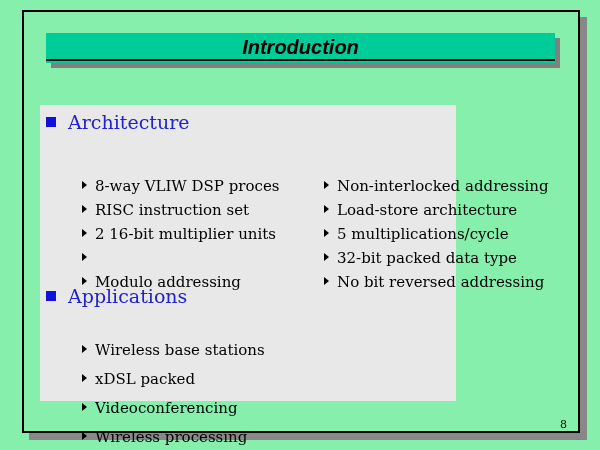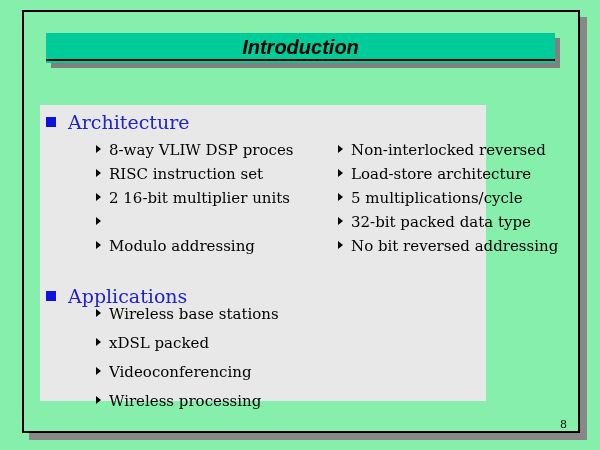--- a/index.html
+++ b/index.html
@@ -6,27 +6,27 @@
   .slide{position:relative;width:600px;height:450px;background:#86efac;overflow:hidden;
          font-family:"DejaVu Serif", serif;color:#000;}
   .slide-border{position:absolute;left:22px;top:10px;width:554px;height:419px;
                 border:2px solid #000;box-shadow:7px 7px 0 0 #888888;background:transparent;}
   .title-bar{position:absolute;left:46px;top:33px;width:509px;height:30px;
              background:#00CC99;box-shadow:5px 5px 0 0 #808080;}
   .title-underline{position:absolute;left:0;right:0;bottom:2px;height:2px;background:#000;}
   .title-text{position:absolute;left:0;right:0;top:1px;text-align:center;
               font-family:"Liberation Sans", sans-serif;font-style:italic;font-weight:bold;
               font-size:20px;line-height:26px;color:#000;}
-  .content-box{position:absolute;left:40px;top:105px;width:416px;height:296px;background:#E8E8E8;padding-left:30px;}
+  .content-box{position:absolute;left:40px;top:105px;width:416px;height:296px;background:#E8E8E8;}
   .section-heading-row{position:absolute;left:6px;display:flex;align-items:flex-start;}
   .sq-bullet{width:10px;height:10px;background:#1111DD;margin:6px 12px 0 0;flex:none;}
   .section-heading{font-size:19px;line-height:22px;color:#2222CC;}
   .row-arch{top:6px;}
   .row-apps{top:168px;margin-top:12px;}
-  .cols{position:absolute;left:56px;display:flex;}
+  .cols{position:absolute;left:42px;display:flex;margin-top:36px;}
   .cols-arch{top:33px;}
   .cols-apps{top:197px;flex-direction:column;}
   .col{width:242px;flex:none;}
   .col.col-right{width:225px;}
   ul.blist{list-style:none;margin:0;padding:0;}
   ul.blist li{display:flex;align-items:flex-start;font-size:15px;overflow:hidden;}
   .cols-arch li{line-height:24px;height:24px;}
   .cols-apps li{line-height:24px;height:29px;}
   .tri{width:0;height:0;border-left:5px solid #000;border-top:4px solid transparent;
        border-bottom:4px solid transparent;margin:7px 8px 0 0;flex:none;}
@@ -70,21 +70,21 @@
           <span class="tri"></span>
         </li>
         <li>
           <span class="tri"></span>
           <span class="li-text">Modulo addressing</span>
         </li>
       </ul>
       <ul class="blist col col-right">
         <li>
           <span class="tri"></span>
-          <span class="li-text">Non-interlocked reversed</span>
+          <span class="li-text">Non-interlocked addressing</span>
         </li>
         <li>
           <span class="tri"></span>
           <span class="li-text">Load-store architecture</span>
         </li>
         <li>
           <span class="tri"></span>
           <span class="li-text">5 multiplications/cycle</span>
         </li>
         <li>

